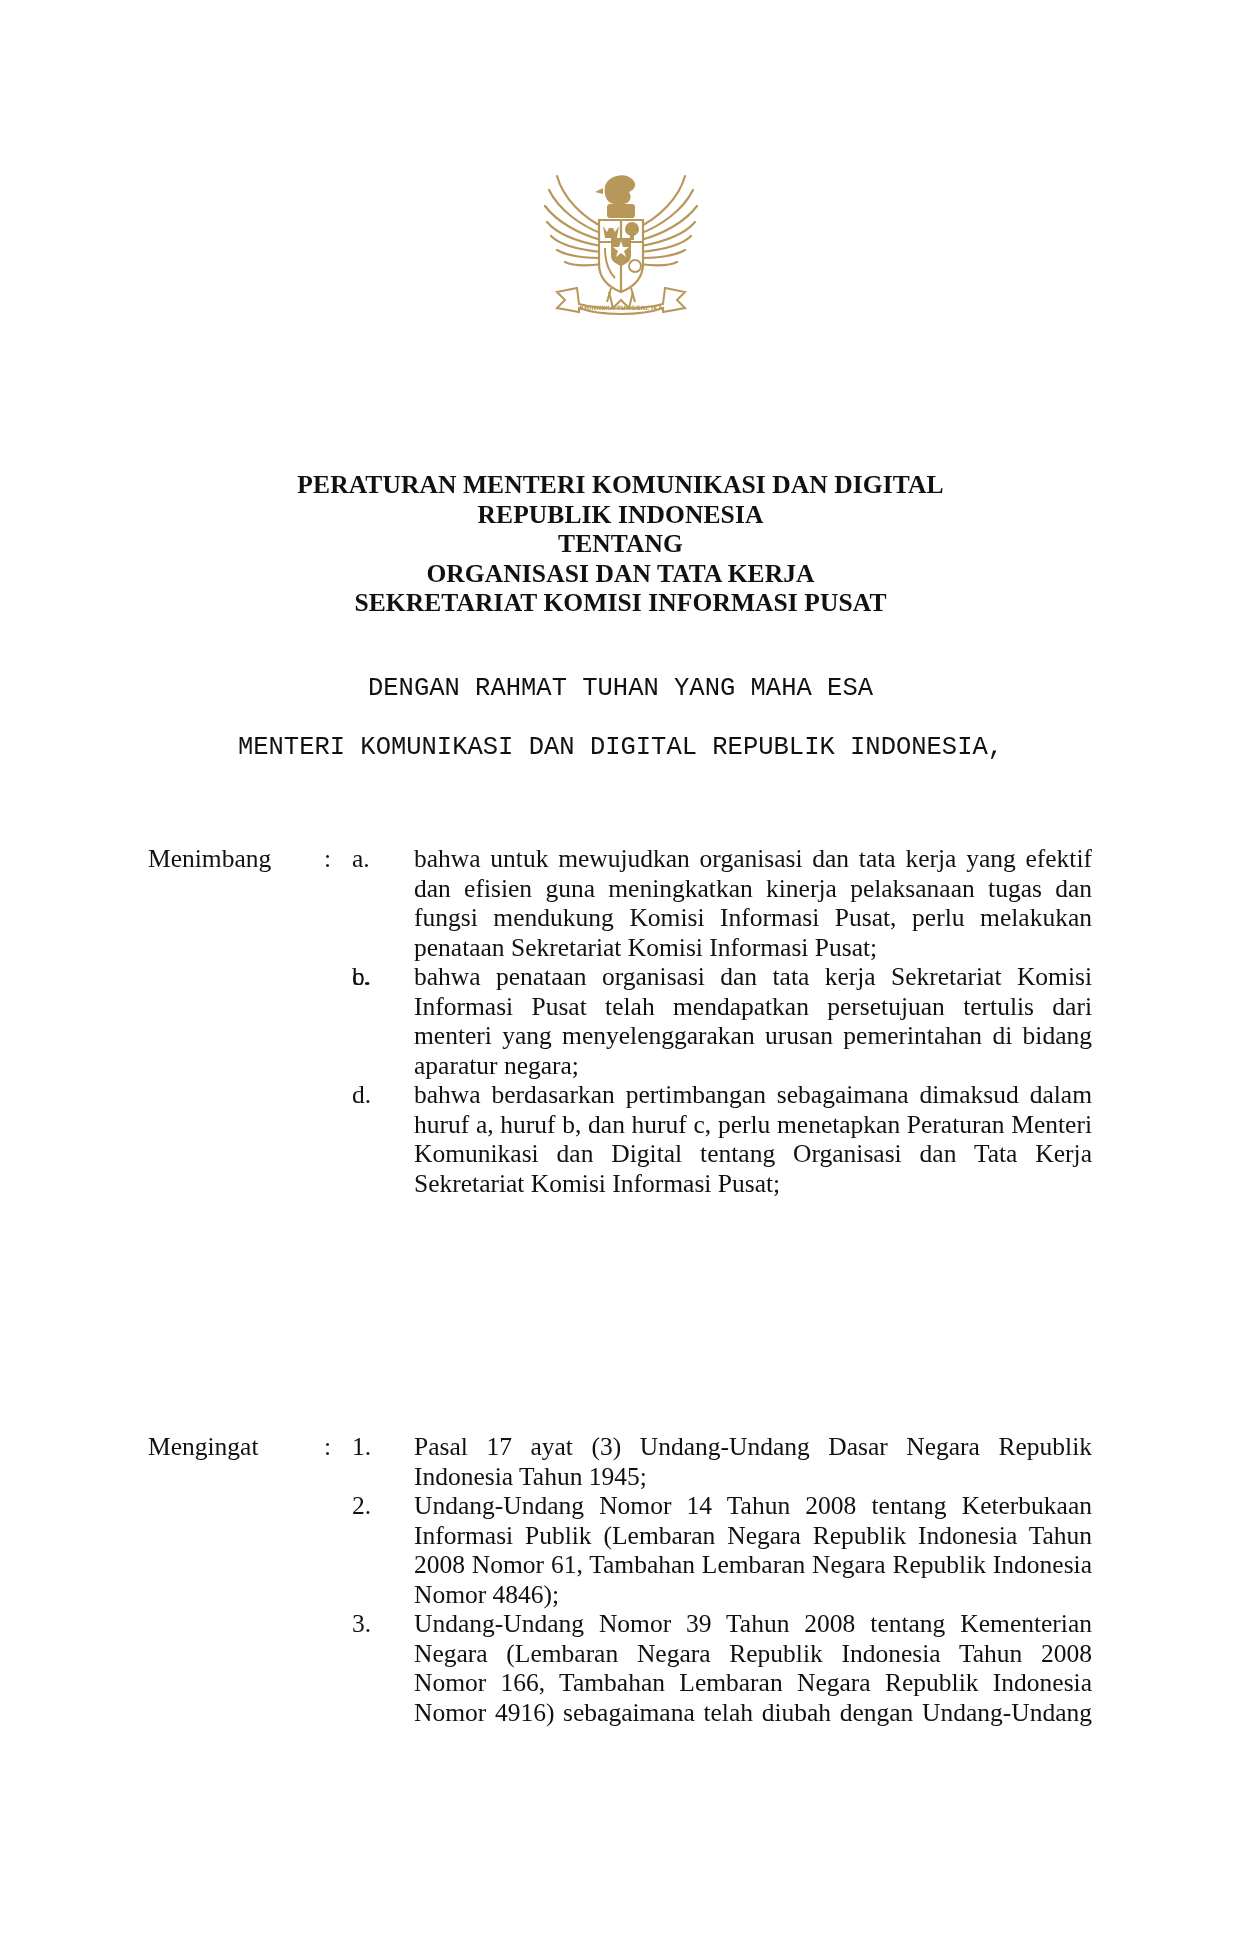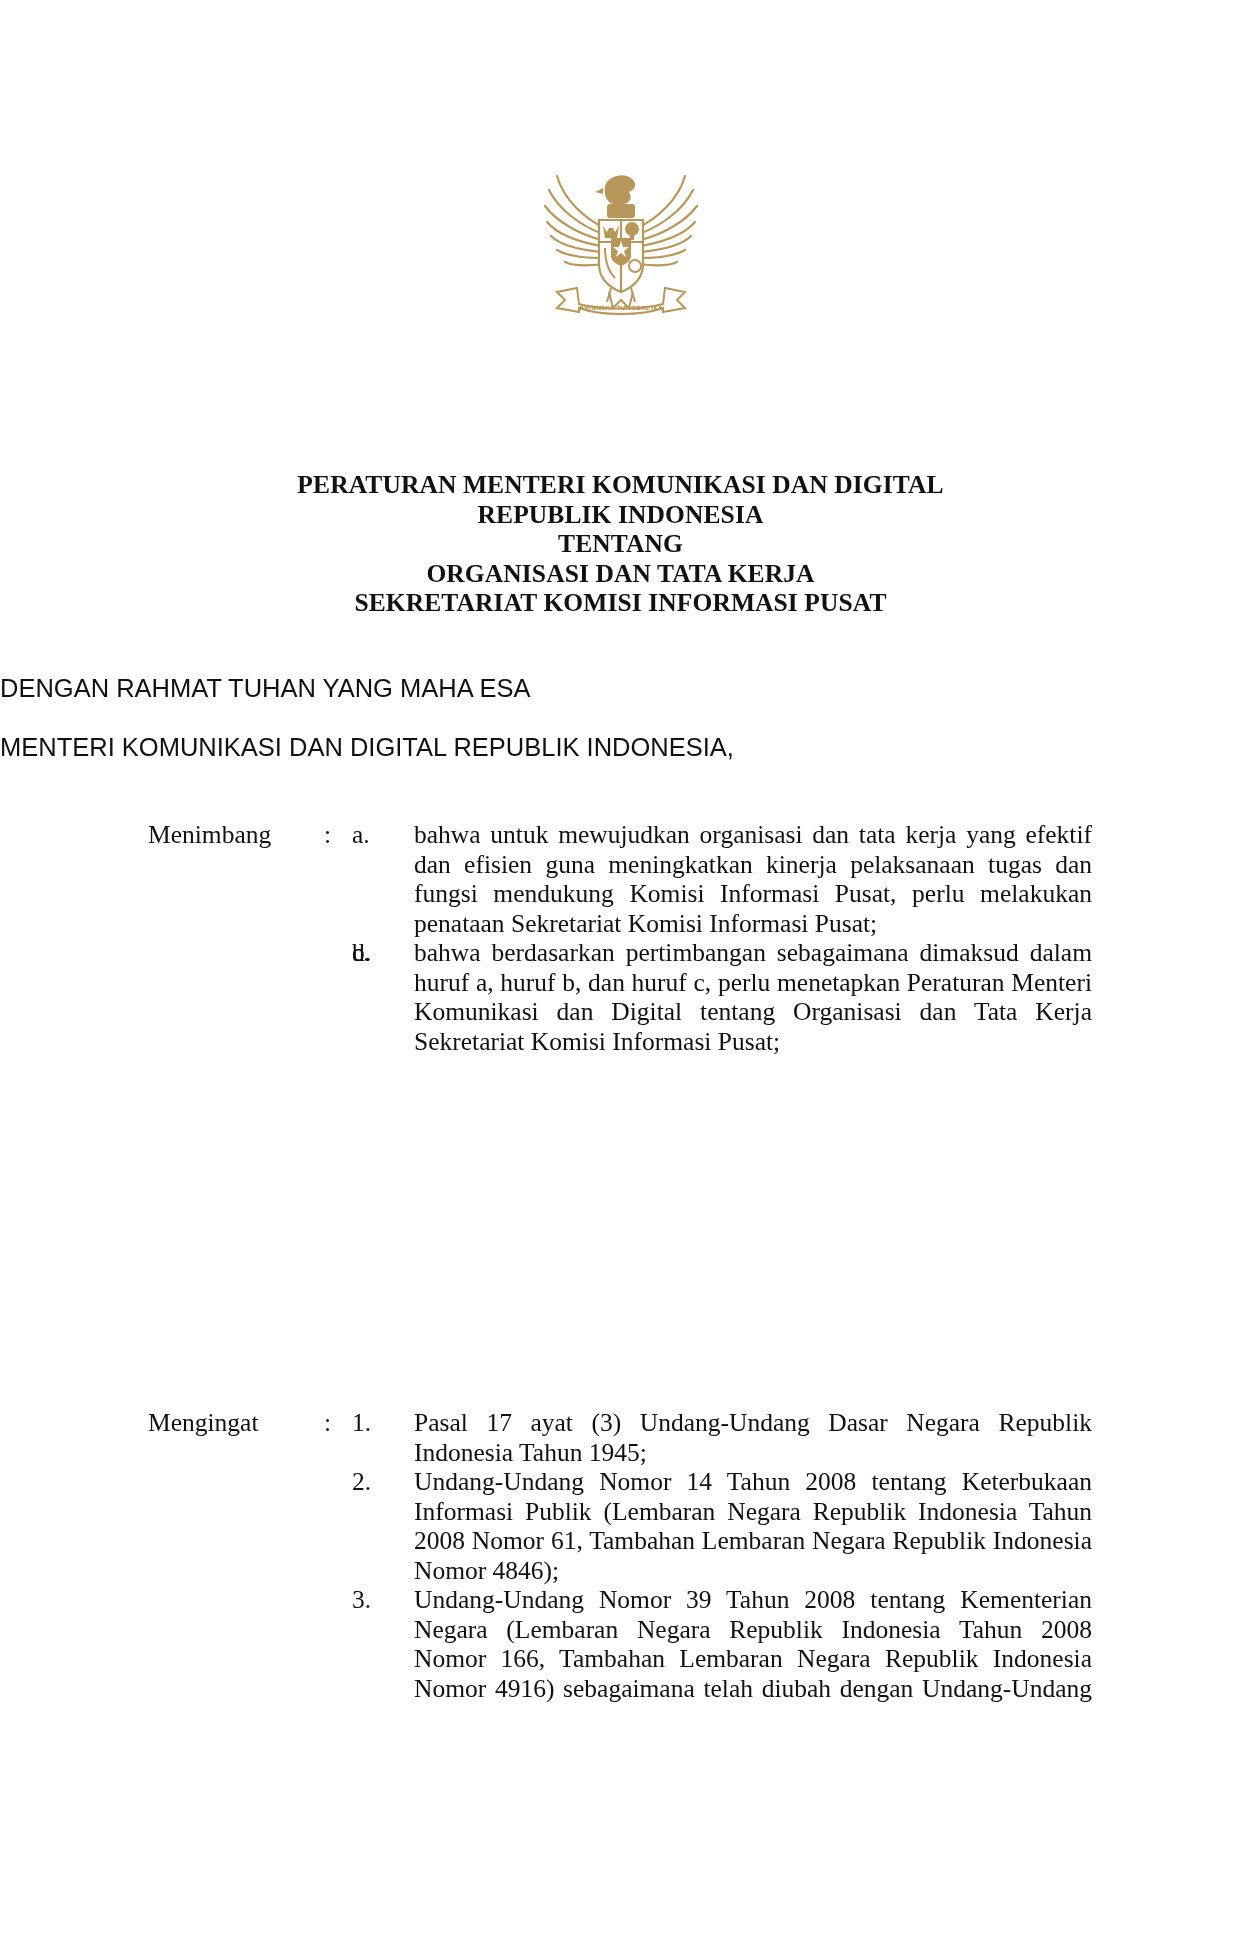--- a/index.html
+++ b/index.html
@@ -11,28 +11,28 @@
   .emblem {
     position: absolute; left: 543px; top: 168px; width: 156px; height: 160px;
   }
   .title-block {
     position: absolute; left: 0; top: 470px; width: 1241px; text-align: center;
     font-family: "Liberation Serif", "DejaVu Serif", serif;
     font-size: 25.5px; line-height: 29.6px; letter-spacing: 0.1px; font-weight: bold;
   }
   .title-block div { white-space: nowrap; }
   .center-line {
-    position: absolute; left: 0; width: 1241px; 
-    font-family: Liberation Sans, sans-serif;
+    position: absolute; left: 0; width: 1241px; text-align: center;
+    font-family: Liberation Mono, monospace;
     font-size: 25.5px; line-height: 29.6px; white-space: nowrap;
   }
   .section {
     position: absolute; left: 0; width: 1241px;
     font-family: "Liberation Serif", "DejaVu Serif", serif;
-    font-size: 25.5px; line-height: 29.5px;
+    font-size: 25.5px; line-height: 29.5px; margin-top: 24px;
   }
   .label { position: absolute; left: 148px; top: 0; white-space: nowrap; }
   .colon { position: absolute; left: 324px; top: 0; }
   .item { position: relative; }
   .marker { position: absolute; left: 352px; top: 0; white-space: nowrap; }
   .text {
     margin-left: 414px; width: 678px; text-align: justify;
     text-align-last: left;
   }
 </style>
@@ -116,20 +116,21 @@
   <span class="colon">:</span>
   <div class="item">
     <span class="marker">a.</span>
     <div class="text">bahwa untuk mewujudkan organisasi dan tata kerja yang efektif dan efisien guna meningkatkan kinerja pelaksanaan tugas dan fungsi mendukung Komisi Informasi Pusat, perlu melakukan penataan Sekretariat Komisi Informasi Pusat;</div>
   </div>
   <div class="item">
     <span class="marker">b.</span>
   </div>
   <div class="item">
     <span class="marker">c.</span>
+    <div class="text">bahwa penataan organisasi dan tata kerja Sekretariat Komisi Informasi Pusat telah mendapatkan persetujuan tertulis dari menteri yang menyelenggarakan urusan pemerintahan di bidang aparatur negara;</div>
   </div>
   <div class="item">
     <span class="marker">d.</span>
     <div class="text">bahwa berdasarkan pertimbangan sebagaimana dimaksud dalam huruf a, huruf b, dan huruf c, perlu menetapkan Peraturan Menteri Komunikasi dan Digital tentang Organisasi dan Tata Kerja Sekretariat Komisi Informasi Pusat;</div>
   </div>
 </div>
 
 <div class="section" style="top:1408px;">
   <span class="label">Mengingat</span>
   <span class="colon">:</span>

